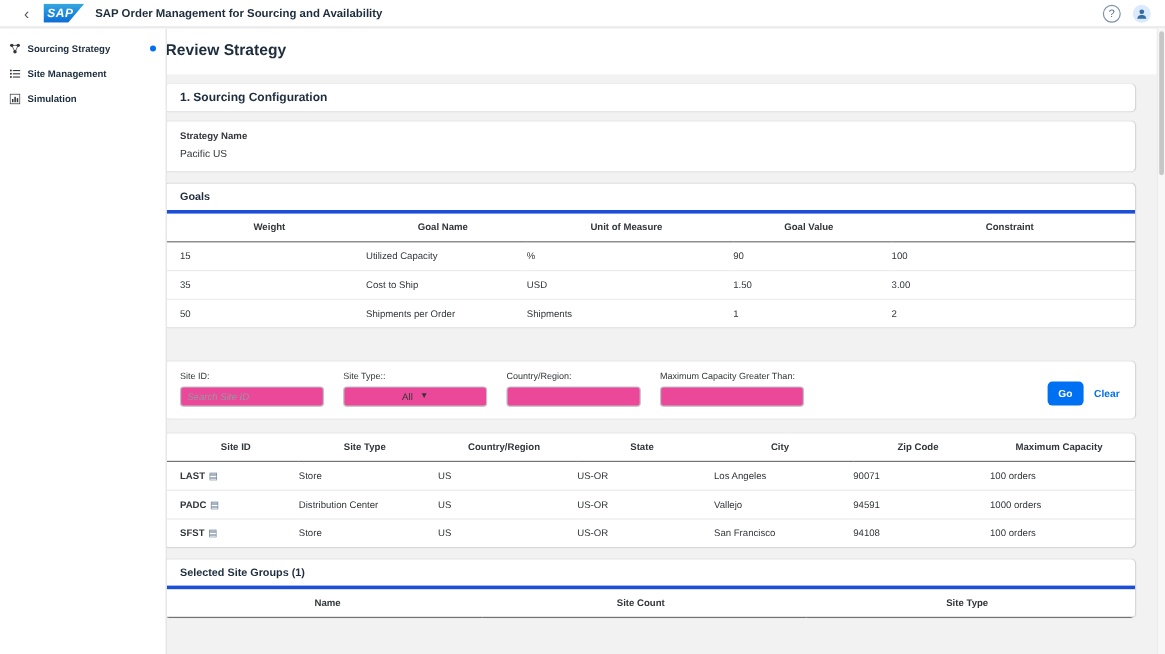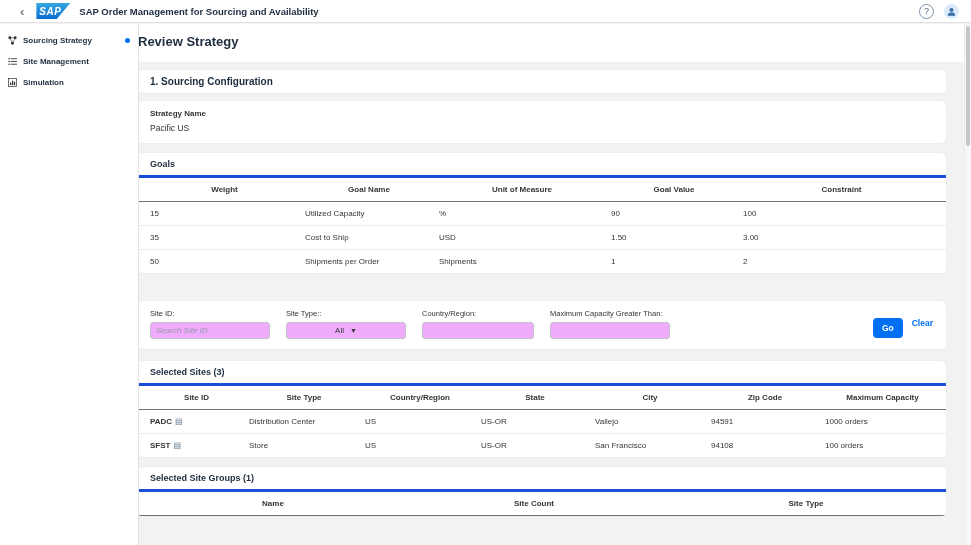--- a/index.html
+++ b/index.html
@@ -90,28 +90,28 @@
   tr:last-child td { border-bottom: none; }
   .bold { font-weight: bold; }
   .site-icon { color: #5b738b; font-size: 8px; margin-left: 3px; cursor: pointer; }
 
   
   .filter-bar { display: flex; align-items: flex-end; padding: 8px 13px 10px; gap: 16px; }
   .filter-field { display: flex; flex-direction: column; gap: 4px; }
   .filter-label { font-size: 7.5px; color: #32363a; }
   .filter-input, .filter-select {
     height: 17px; border: 1px solid #bcc3ca; border-radius: 3px;
-    font-size: 8px; padding: 0 5px; color: #32363a; background: #f0abfc;
+    font-size: 8px; padding: 0 5px; color: #32363a; background: #ec4899;
     font-family: "Liberation Sans", sans-serif; outline: none;
   }
   .filter-input::placeholder { font-style: italic; color: #8f9aa6; }
   .w120 { width: 120px; } .w112 { width: 112px; }
   .filter-select { display: flex; align-items: center; justify-content: center; cursor: pointer; }
   .chev { font-size: 7px; color: #32363a; margin-left: 6px; }
-  .filter-actions { margin-left: auto; display: flex; align-items: flex-start; gap: 9px; padding-bottom: 1px; }
+  .filter-actions { margin-left: auto; display: flex; align-items: center; gap: 9px; padding-bottom: 1px; }
   .go-btn {
     background: #0070f2; color: #fff; border: none; border-radius: 4px;
     font-size: 8.5px; font-weight: bold; padding: 5px 9px; cursor: pointer;
     font-family: "Liberation Sans", sans-serif;
   }
   .clear-btn { color: #0070f2; font-size: 8.5px; font-weight: bold; cursor: pointer; background: none; border: none; font-family: "Liberation Sans", sans-serif; }
 
   
   .scrollbar {
     position: absolute; top: 24px; right: 0; bottom: 0; width: 7px;
@@ -264,21 +264,20 @@
         <div class="filter-actions">
           <button class="go-btn">Go</button>
           <button class="clear-btn">Clear</button>
         </div>
       </div>
     </div>
 
     <div class="gap12"></div>
 
     <div class="card">
-      <div class="card-title">Selected Sites (3)</div>
       <table>
         <colgroup>
             <col style="width:112px">
             <col style="width:116px">
             <col style="width:116px">
             <col style="width:114px">
             <col style="width:116px">
             <col style="width:114px">
             <col>
           </colgroup>
@@ -289,20 +288,31 @@
             <th>Country/Region</th>
             <th>State</th>
             <th>City</th>
             <th>Zip Code</th>
             <th>Maximum Capacity</th>
           </tr>
         </thead>
         <tbody>
           <tr>
             <td>
+              <span class="bold">LAST</span><span class="site-icon">▤</span>
+            </td>
+            <td>Store</td>
+            <td>US</td>
+            <td>US-OR</td>
+            <td>Los Angeles</td>
+            <td>90071</td>
+            <td>100 orders</td>
+          </tr>
+          <tr>
+            <td>
               <span class="bold">PADC</span><span class="site-icon">▤</span>
             </td>
             <td>Distribution Center</td>
             <td>US</td>
             <td>US-OR</td>
             <td>Vallejo</td>
             <td>94591</td>
             <td>1000 orders</td>
           </tr>
           <tr>

